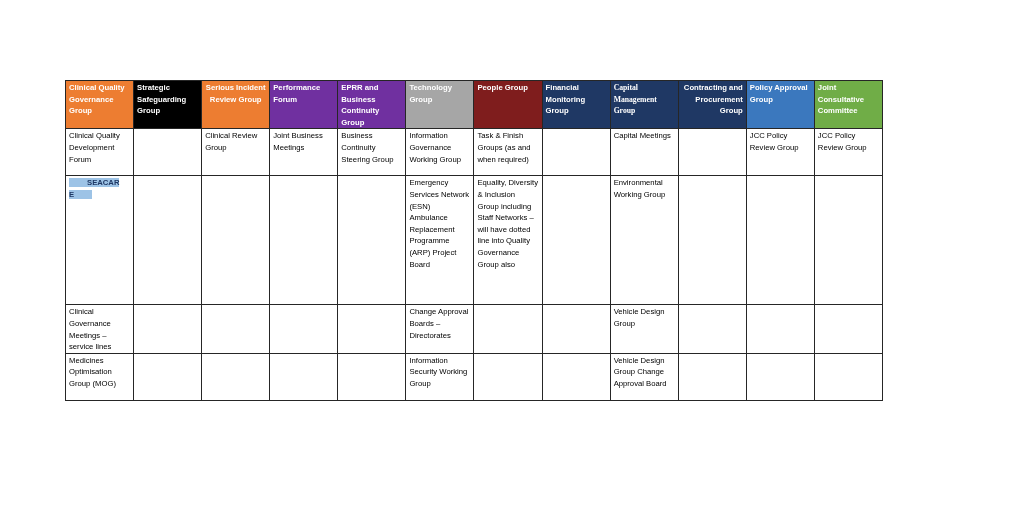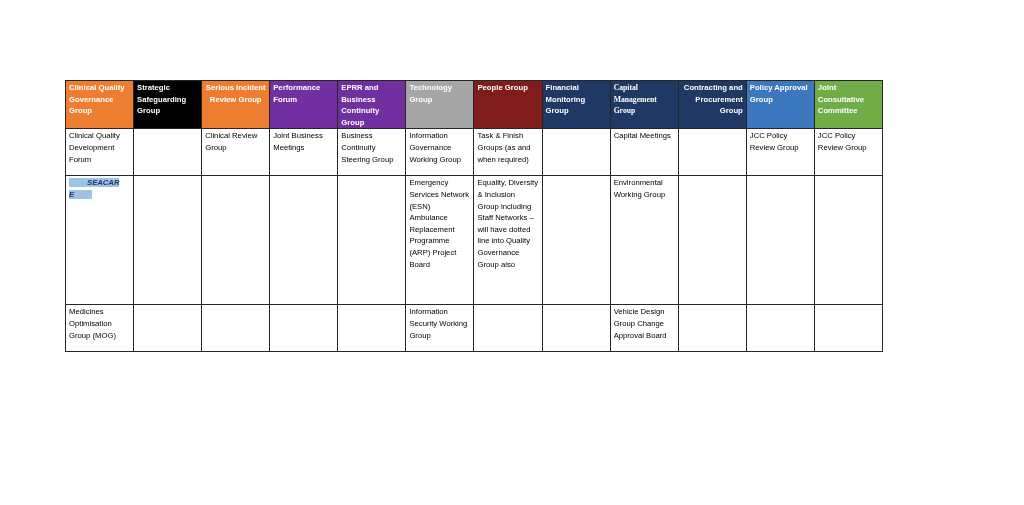--- a/index.html
+++ b/index.html
@@ -27,21 +27,20 @@
   tr.hdr { height:48px; }
   tr.r0 { height:47px; }
   tr.r1 { height:129px; }
   tr.r2 { height:47px; }
   tr.r3 { height:47px; }
   tr.r4 { height:23px; }
   .highlight {
     font-weight:bold;
     color:#1f3864;
     padding:0 18px;
-    font-style:italic;
   }
 </style>
 </head>
 <body>
 
 <div class="page">
   <table class="gov-table">
     <thead>
       <tr class="hdr">
         <th style="background: rgb(237, 125, 49);">Clinical Quality Governance Group</th>
@@ -80,20 +79,34 @@
         <td></td>
         <td></td>
         <td>Emergency Services Network (ESN) Ambulance Replacement Programme (ARP) Project Board</td>
         <td>Equality, Diversity &amp; Inclusion Group including Staff Networks – will have dotted line into Quality Governance Group also</td>
         <td></td>
         <td>Environmental Working Group</td>
         <td></td>
         <td></td>
         <td></td>
       </tr>
+      <tr class="r2">
+        <td>Clinical Governance Meetings – service lines</td>
+        <td></td>
+        <td></td>
+        <td></td>
+        <td></td>
+        <td>Change Approval Boards – Directorates</td>
+        <td></td>
+        <td></td>
+        <td>Vehicle Design Group</td>
+        <td></td>
+        <td></td>
+        <td></td>
+      </tr>
       <tr class="r3">
         <td>Medicines Optimisation Group (MOG)</td>
         <td></td>
         <td></td>
         <td></td>
         <td></td>
         <td>Information Security Working Group</td>
         <td></td>
         <td></td>
         <td>Vehicle Design Group Change Approval Board</td>

